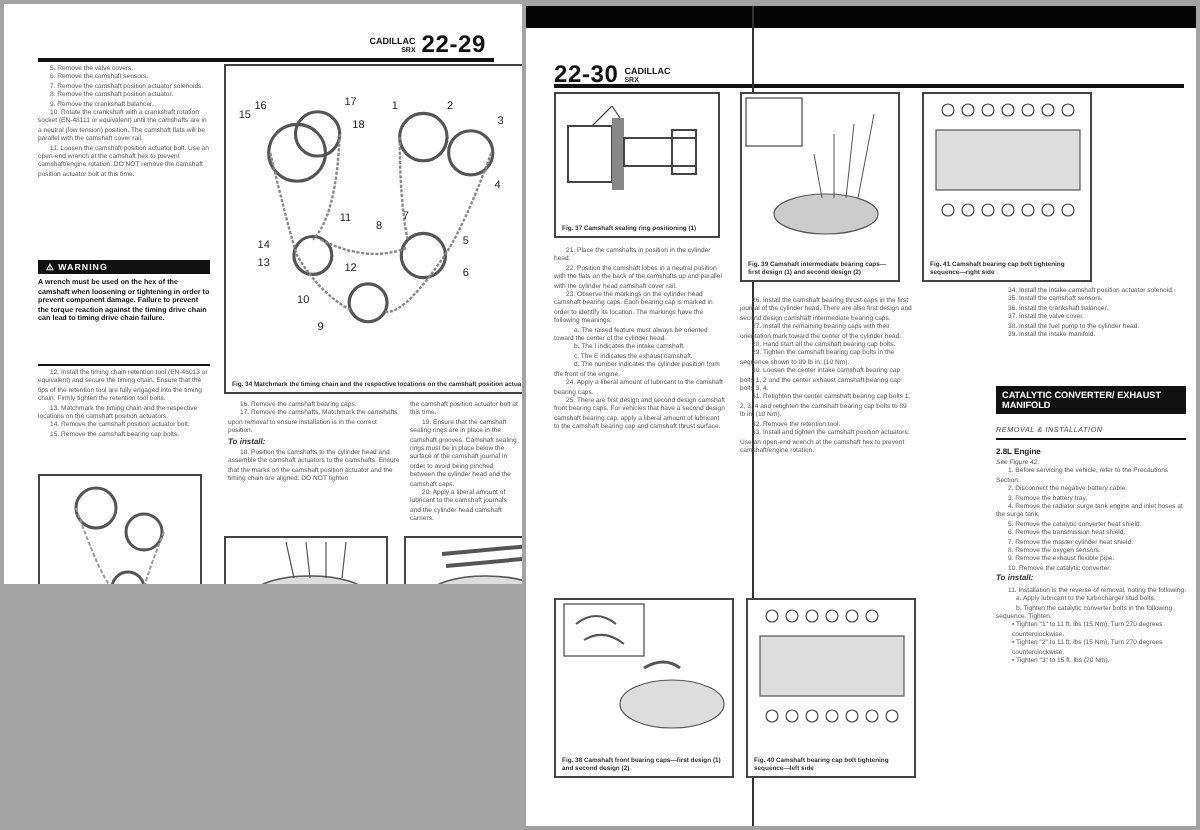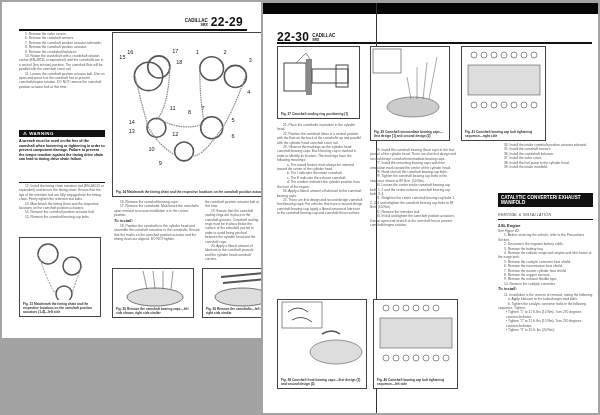--- a/index.html
+++ b/index.html
@@ -1,19 +1,19 @@
 <!DOCTYPE html>
 <html><head>
 <meta charset="utf-8">
 <style>
 *{box-sizing:border-box;margin:0;padding:0;}
 html,body{width:600px;height:415px;overflow:hidden;background:#9a9a9a;font-family:"Liberation Sans",sans-serif;}
 .viewer{position:relative;width:600px;height:415px;background:#a3a3a3;}
 .page{position:absolute;background:#fff;overflow:hidden;}
-#pL{left:2px;top:2px;width:259px;height:336px;}
+#pL{left:2px;top:2px;width:259px;height:290px;}
 #pR{left:263px;top:3px;width:335px;height:410px;}
 .hdrR{position:absolute;right:18px;top:14px;display:flex;align-items:flex-end;gap:3px;}
 .hdrL{position:absolute;left:14px;top:28px;display:flex;align-items:flex-end;gap:3px;}
 .make{font-size:4.5px;font-weight:bold;line-height:5px;text-align:right;color:#111;}
 .make small{display:block;font-size:3.5px;}
 .pnum{font-size:12px;font-weight:bold;color:#111;letter-spacing:0.3px;line-height:12px;}
 .rule{position:absolute;height:1.5px;background:#111;}
 .txt{position:absolute;font-size:3.3px;line-height:4.4px;color:#555;}
 .txt p{text-indent:6px;margin:0;}
 .txt p.noind{text-indent:0;}

